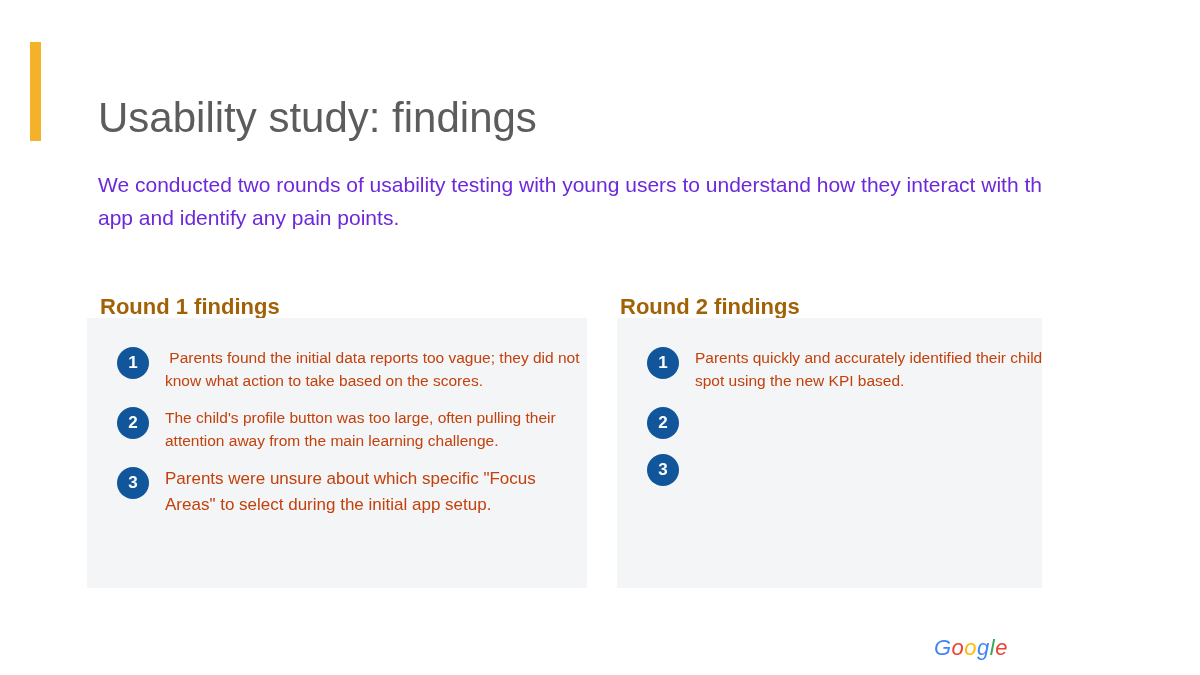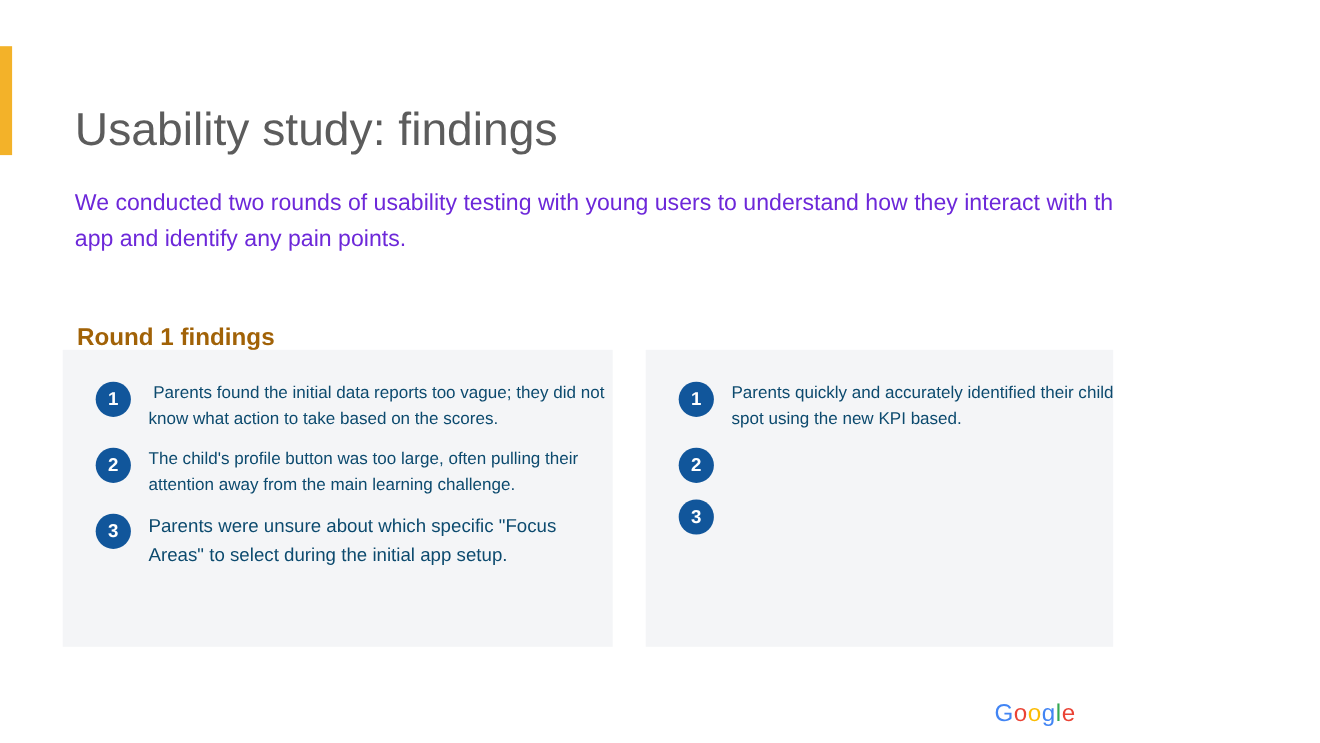--- a/index.html
+++ b/index.html
@@ -7,20 +7,21 @@
     padding: 0;
     background: #ffffff;
     font-family: "Liberation Sans", "DejaVu Sans", sans-serif;
   }
   .slide {
     position: relative;
     width: 1012px;
     height: 675px;
     background: #ffffff;
     overflow: hidden;
+    margin-left: 30px;
   }
   .accent-bar {
     position: absolute;
     left: 0;
     top: 42px;
     width: 11px;
     height: 99px;
     background: #F3B229;
   }
   .slide-title {
@@ -78,53 +79,55 @@
     color: #ffffff;
     font-size: 17px;
     font-weight: 700;
     display: flex;
     align-items: center;
     justify-content: center;
   }
   .finding-text {
     font-size: 15.5px;
     line-height: 23px;
-    color: #0c4a6e;
+    color: #c2410c;
     white-space: pre-wrap;
   }
   .item-large .finding-text {
     font-size: 17px;
     line-height: 26px;
   }
   .google-logo {
     position: absolute;
     right: 34px;
     bottom: 14px;
     font-size: 22px;
     font-weight: 500;
     letter-spacing: 0.5px;
     white-space: nowrap;
+    font-style: italic;
   }
   .gl-blue   { color: #4285F4; }
   .gl-red    { color: #EA4335; }
   .gl-yellow { color: #FBBC05; }
   .gl-green  { color: #34A853; }
 </style>
 </head>
 <body>
 
 <div class="slide">
 
   <div class="accent-bar"></div>
 
   <h1 class="slide-title">Usability study: findings</h1>
 
   <p class="slide-subtitle">We conducted two rounds of usability testing with young users to understand how they interact with the app and identify any pain points.</p>
 
   <h2 class="column-heading heading-left">Round 1 findings</h2>
+  <h2 class="column-heading heading-right">Round 2 findings</h2>
 
   <div class="findings-card card-left">
     <div class="finding-item">
       <div class="number-badge">1</div>
       <div class="finding-text"> Parents found the initial data reports too vague; they did not know what action to take based on the scores.</div>
     </div>
     <div class="finding-item">
       <div class="number-badge">2</div>
       <div class="finding-text">The child's profile button was too large, often pulling their attention away from the main learning challenge.</div>
     </div>

